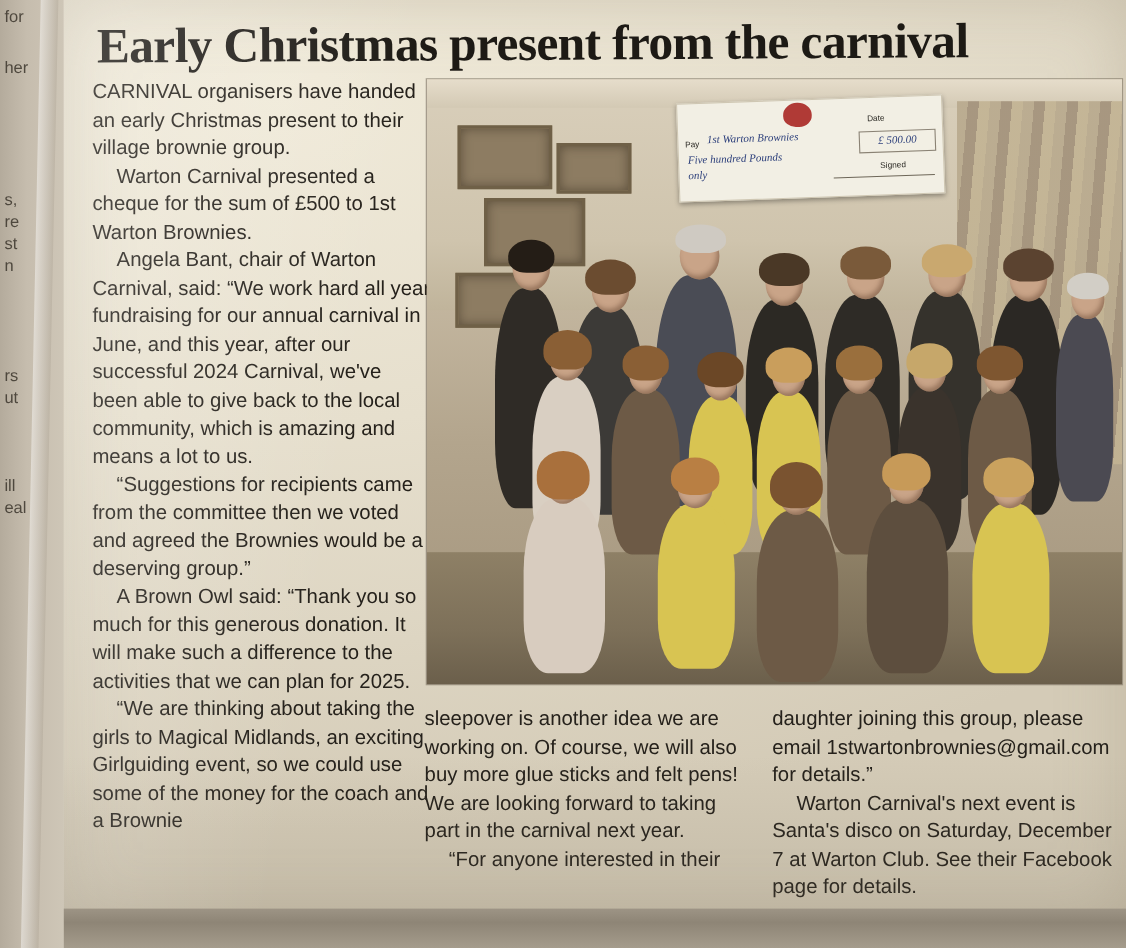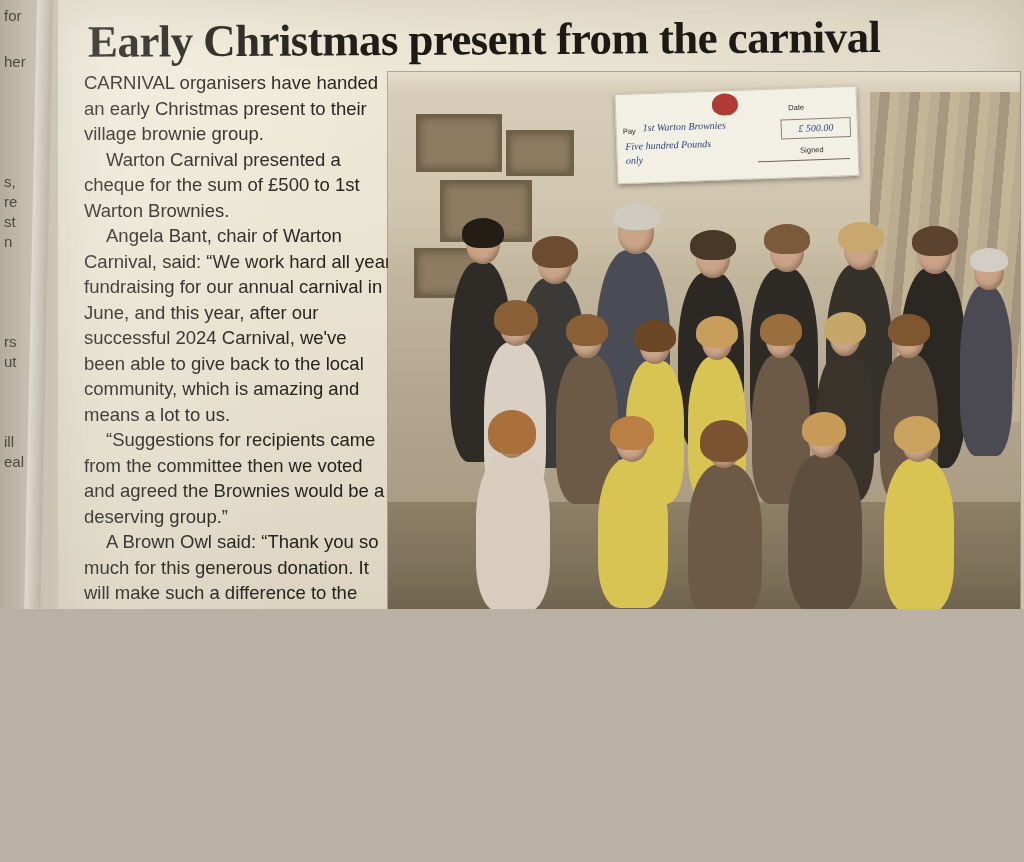--- a/index.html
+++ b/index.html
@@ -6,21 +6,21 @@
     margin: 0;
     padding: 0;
     background: #b9b1a4;
   }
   body {
     font-family: "Liberation Serif", serif;
   }
   #page {
     position: relative;
     width: 1024px;
-    height: 609px;
+    height: 862px;
     overflow: hidden;
     background: #be185d;
   }
   
   .left-sliver {
     position: absolute;
     left: 0; top: 0;
     width: 62px; height: 862px;
     background: linear-gradient(90deg, #b4ab9c 0%, #c6bdae 40%, #cfc7b8 100%);
     overflow: hidden;

